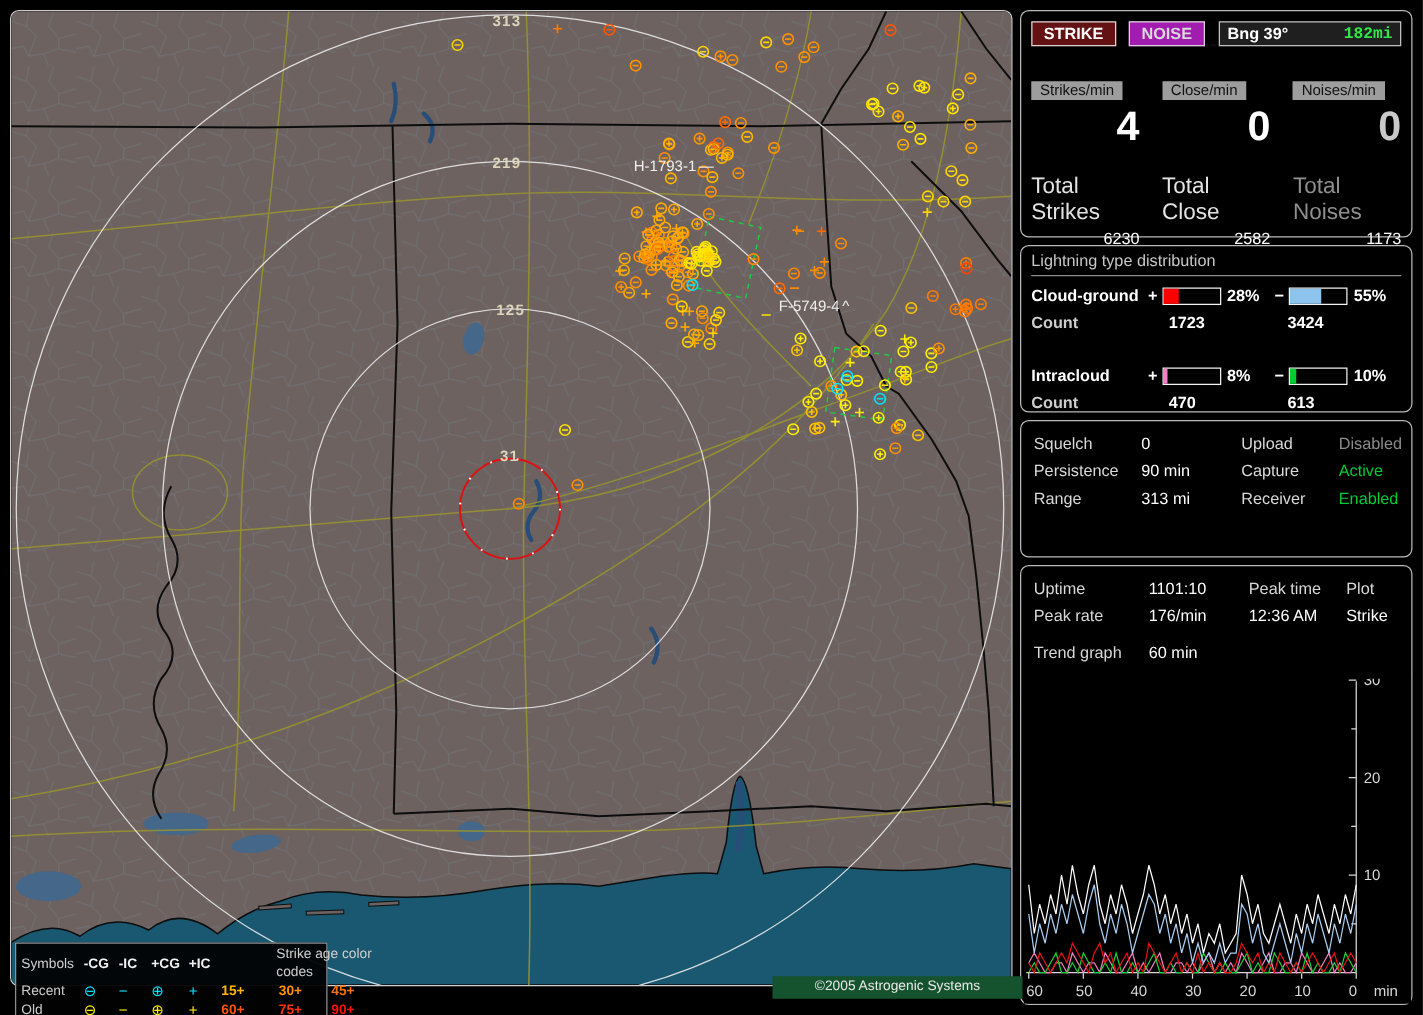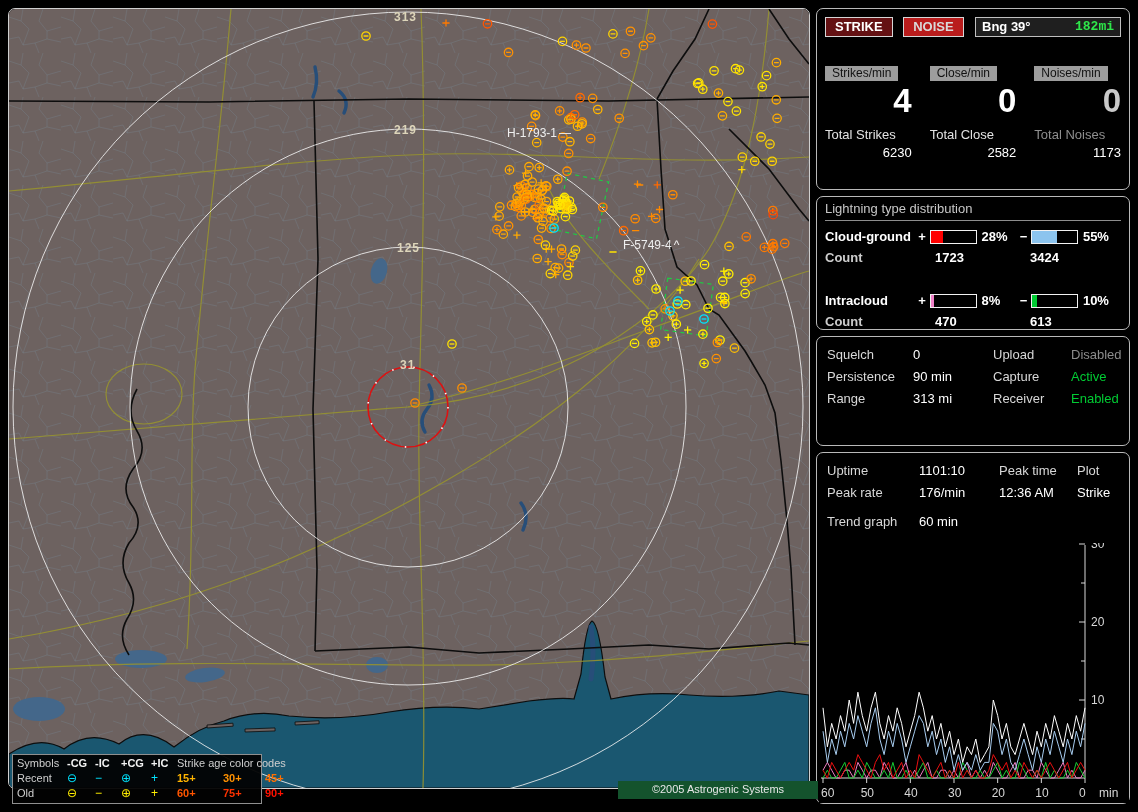--- a/index.html
+++ b/index.html
@@ -15,38 +15,38 @@
   #copyright{position:absolute;left:618px;top:781px;width:200px;height:18px;background:#14532d;
              color:#e8e8e8;font-size:11px;text-align:center;line-height:16px;z-index:6;}
   
   #legend{position:absolute;left:12px;top:754px;width:250px;background:rgba(2,2,2,.95);
           border:1px solid #8f8f8f;z-index:6;font-size:11px;line-height:15px;padding:1px 4px 2px 4px;box-sizing:border-box;}
   .lg-row{display:grid;grid-template-columns:50px 28px 26px 30px 26px 46px 42px 40px;align-items:center;}
   .lg-h{color:#cfcfcf;}
   .lg-type{color:#f2f2f2;font-weight:bold;}
   .lg-sym{font-size:12px;text-align:left;}
   .lg-age{font-weight:bold;}
-  .lg-span3{grid-column:6 / span 3;color:#cfcfcf;}
+  .lg-span3{grid-column:6 / span 3;color:#cfcfcf;margin-left:44px;}
   
   #p-stats{left:816px;top:8px;width:314px;height:182px;}
   #p-dist{left:816px;top:196px;width:314px;height:134px;}
   #p-time{left:816px;top:336px;width:314px;height:110px;}
   #p-trend{left:816px;top:452px;width:314px;height:352px;}
   .btn{display:inline-block;border:1px solid #d6d6d6;font-weight:bold;font-size:13px;
        padding:1px 9px 2px 9px;margin-right:6px;cursor:default;}
   #btn-strike{background:#641113;color:#fff;}
-  #btn-noise{background:#b91c1c;color:#d9d9d9;}
+  #btn-noise{background:#a21caf;color:#d9d9d9;}
   #bearing-box{position:absolute;right:8px;top:8px;width:132px;border:1px solid #c0c0c0;background:#1f1f1f;
                font-size:13px;font-weight:bold;padding:1px 6px 2px 6px;display:flex;justify-content:space-between;}
   #bearing-box .bng{color:#fff;}
   #bearing-box .dist{color:#2ee64a;font-family:Liberation Mono, monospace;}
   .counters{position:absolute;left:8px;right:8px;top:54px;display:grid;grid-template-columns:1fr 1fr 1fr;column-gap:18px;}
   .counter .badge{display:inline-block;background:#9d9d9d;color:#111;font-size:12px;padding:0px 7px 1px 7px;}
   .counter .rate{font-size:33px;font-weight:bold;text-align:right;color:#fff;margin-top:2px;line-height:36px;}
-  .counter .tlabel{font-size:13px;margin-top:8px;color:#e3e3e3;}
+  .counter .tlabel{font-size:18px;margin-top:19px;color:#e3e3e3;}
   .counter .tval{font-size:13px;text-align:right;color:#fff;margin-top:3px;}
   .counter.dim .rate{color:#c9c9c9;}
   .counter.dim .tlabel{color:#8f8f8f;}
   .sec-title{color:#c7c7c7;font-size:13px;border-bottom:1px solid #8d8d8d;padding:4px 0 4px 0;margin:0 8px;}
   .dist-row{display:flex;align-items:center;margin:8px 8px 0 8px;font-size:13px;}
   .dist-name{width:98px;font-weight:bold;color:#fff;}
   .dist-sign{width:12px;color:#fff;font-weight:bold;}
   .bar{width:47px;height:12px;border:1px solid #f2f2f2;background:#000;margin-right:5px;}
   .bar > div{height:100%;}
   .dist-pct{width:40px;font-weight:bold;color:#fff;}

